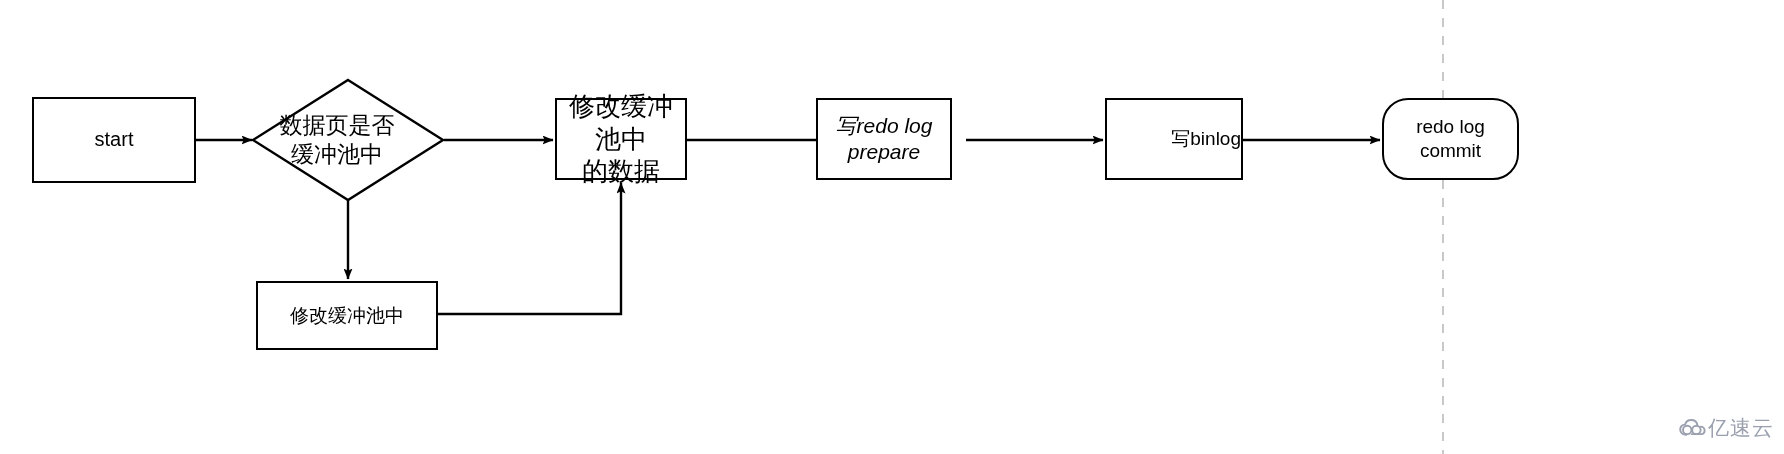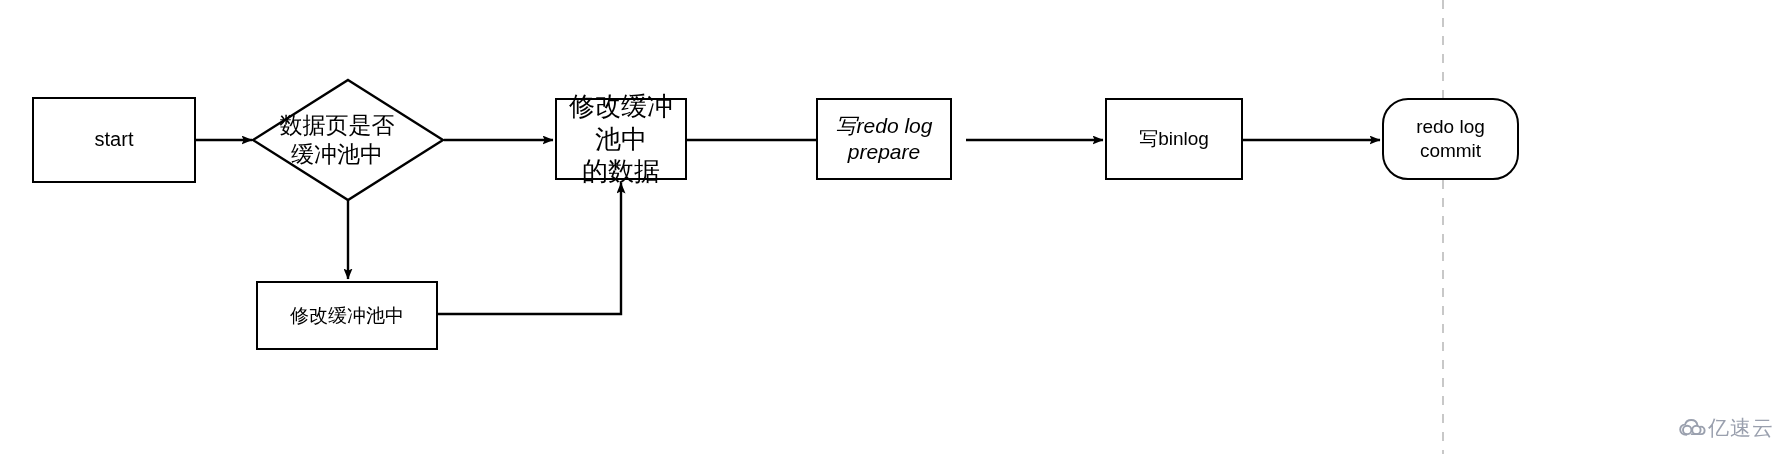--- a/index.html
+++ b/index.html
@@ -88,21 +88,21 @@
   <div class="node rect" style="left:555px;top:98px;width:132px;height:82px;font-size:26px;">
     <span class="label">修改缓冲池中
 的数据</span>
   </div>
 
   <div class="node rect" style="left:816px;top:98px;width:136px;height:82px;font-size:21px;font-style:italic;">
     <span class="label">写redo log
 prepare</span>
   </div>
 
-  <div class="node rect" style="left:1105px;top:98px;width:138px;height:82px;font-size:19px;">
+  <div class="node rect" style="left:1105px;top:98px;width:138px;height:82px;font-size:19px;justify-content:flex-end;">
     <span class="label">写binlog</span>
   </div>
 
   <div class="node rect" style="left:1382px;top:98px;width:137px;height:82px;font-size:19px;border-radius:26px;">
     <span class="label">redo log
 commit</span>
   </div>
 
   <div class="node rect" style="left:256px;top:281px;width:182px;height:69px;font-size:19px;">
     <span class="label">修改缓冲池中</span>

